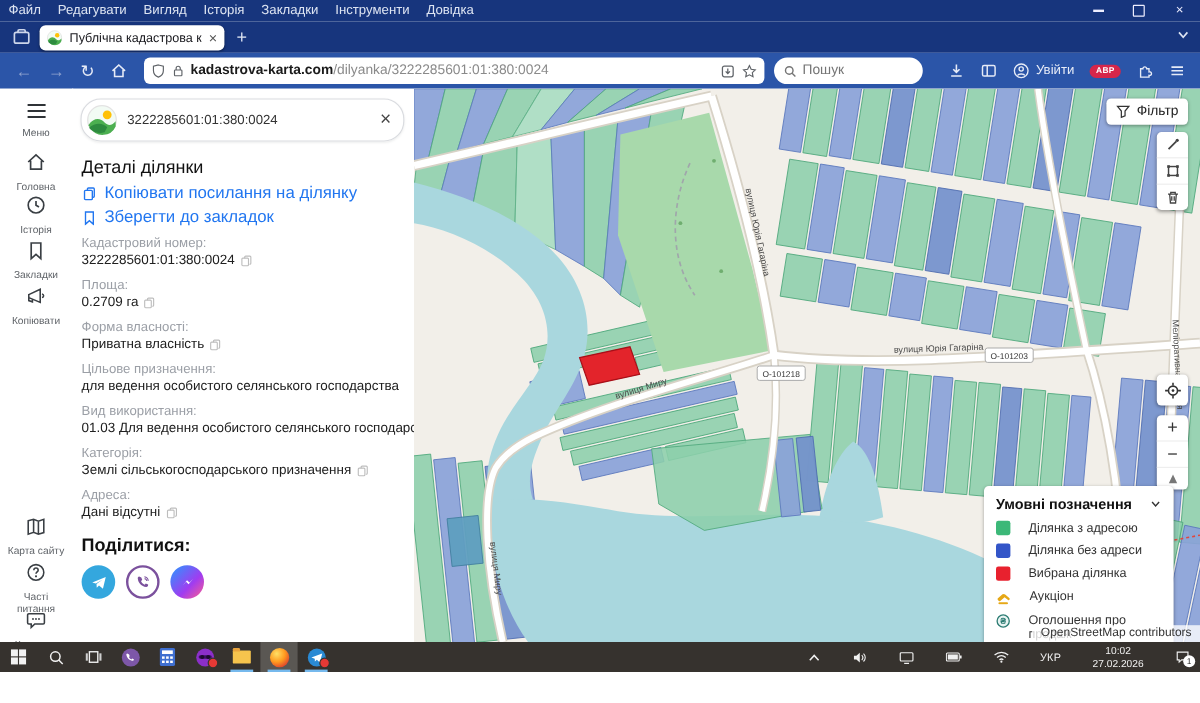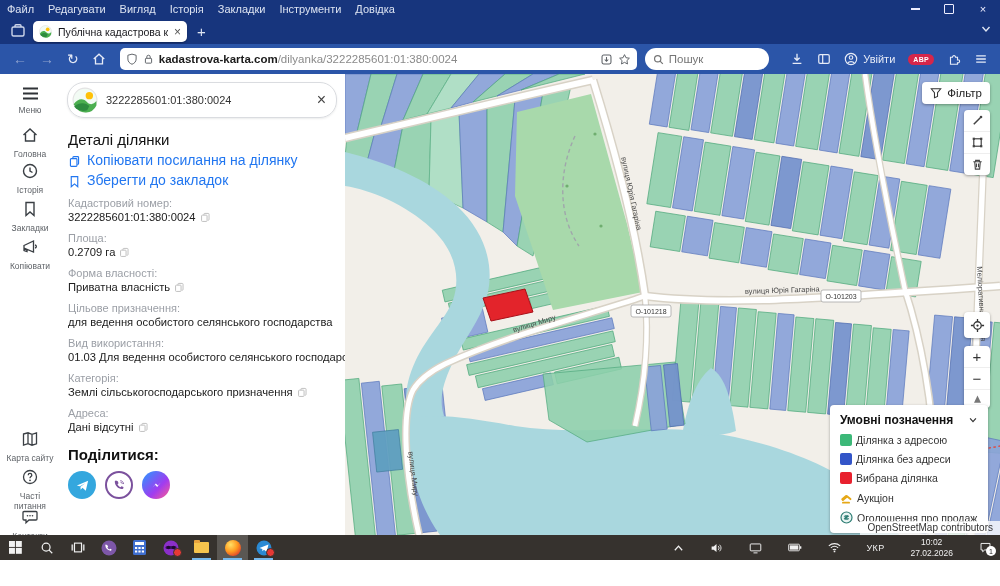--- a/index.html
+++ b/index.html
@@ -56,23 +56,23 @@
   .map svg.canvas{position:absolute;left:0;top:0;}
   .mctl{position:absolute;background:#fff;border-radius:4px;box-shadow:0 1px 3px rgba(0,0,0,.35);}
   .m-filter{top:8px;right:10px;height:22px;display:flex;align-items:center;gap:5px;padding:0 8px;font-size:11.5px;color:#222;}
   .m-tools{top:36px;right:10px;width:26px;display:flex;flex-direction:column;align-items:center;}
   .m-tools .ti{height:21px;display:flex;align-items:center;justify-content:center;width:100%;border-bottom:1px solid #eee;}
   .m-tools .ti:last-child{border-bottom:none;}
   .m-locate{top:238px;right:10px;width:26px;height:26px;display:flex;align-items:center;justify-content:center;}
   .m-zoom{top:272px;right:10px;width:26px;display:flex;flex-direction:column;align-items:center;}
   .m-zoom .zi{height:21px;width:100%;display:flex;align-items:center;justify-content:center;font-size:15px;color:#333;border-bottom:1px solid #eee;}
   .m-zoom .zi:last-child{border-bottom:none;height:18px;}
-  .legend{top:331px;right:12px;width:138px;padding:8px 10px 9px 10px;}
+  .legend{top:331px;right:22px;width:138px;padding:8px 10px 9px 10px;}
   .lg-head{display:flex;align-items:center;justify-content:space-between;font-size:12px;font-weight:bold;color:#111;}
-  .lg-row{display:flex;align-items:center;gap:4px;margin-top:7px;font-size:10.5px;color:#333;}
+  .lg-row{display:flex;align-items:flex-start;gap:15px;margin-top:7px;font-size:10.5px;color:#333;}
   .swatch{width:12px;height:12px;border-radius:2px;flex:0 0 12px;}
   .lg-g{background:#3cb878;} .lg-b{background:#3355c8;} .lg-r{background:#e8212e;}
   .attrib{position:absolute;right:0;bottom:0;background:rgba(255,255,255,.78);font-size:10px;color:#333;padding:1px 7px 2px 7px;}
   
   .taskbar{position:absolute;top:535px;left:0;width:1000px;height:25px;background:#36322e;display:flex;align-items:center;}
   .tb-icon{width:31px;height:25px;display:flex;align-items:center;justify-content:center;position:relative;}
   .tb-icon.active{background:rgba(255,255,255,.18);}
   .tb-run::after{content:"";position:absolute;bottom:0;left:6px;right:6px;height:2px;background:#76b9ed;}
   .folder{position:relative;width:15px;height:11px;background:#f6c44d;border-radius:1px;}
   .folder::before{content:"";position:absolute;top:-2px;left:0;width:6px;height:3px;background:#e8a33d;border-radius:1px 1px 0 0;}

